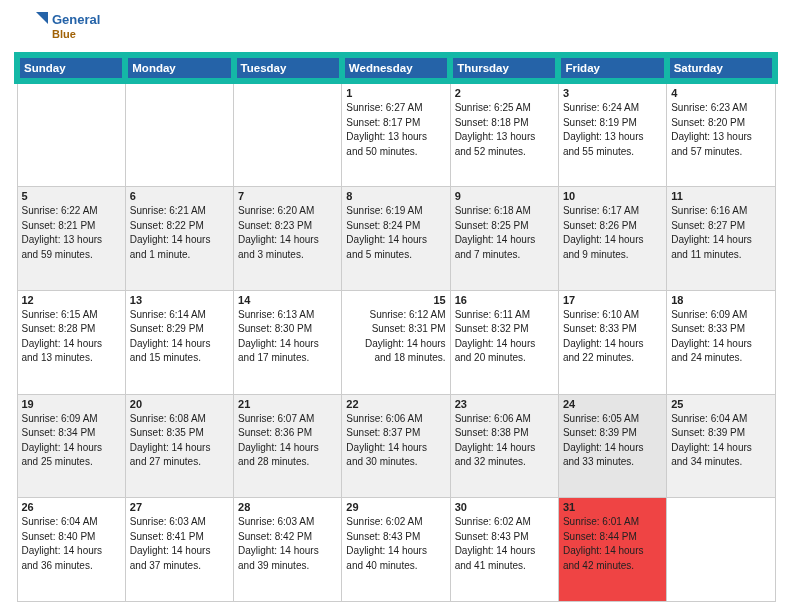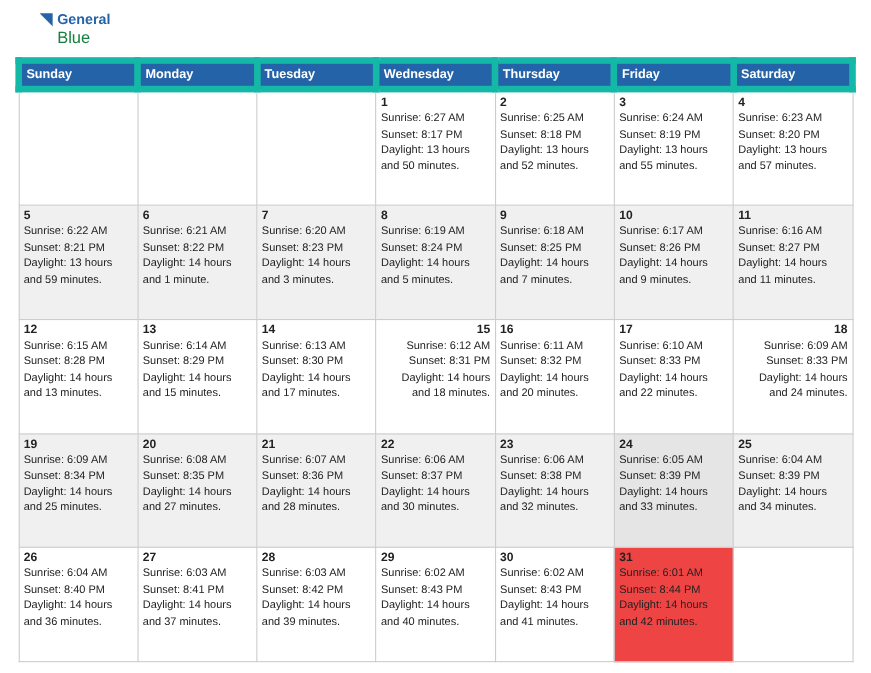--- a/index.html
+++ b/index.html
@@ -87,21 +87,21 @@
 
 <div class="page">
   <div class="header">
     <div class="logo">
   <div style="display:flex;align-items:center;gap:4px;">
     <svg width="34" height="34" viewBox="0 0 34 34">
       <polygon points="22,2 34,2 34,14" fill="#2563a8"></polygon>
     </svg>
     <div style="line-height:1.15;">
       <div style="font-size:13px;font-weight:bold;color:#2563a8;">General</div>
-      <div style="font-size:15px;font-weight:normal;color:#15803d;">Blue</div>
+      <div style="font-size:11px;font-weight:bold;color:#a16207;">Blue</div>
     </div>
   </div>
 </div>
     <div class="title-block">
       <div class="title-month"></div>
       <div class="title-location"></div>
     </div>
   </div>
 
   <table class="calendar">
@@ -237,21 +237,21 @@
 Daylight: 14 hours
 and 20 minutes.</div>
           </td>
           <td style="background: rgb(255, 255, 255);">
             <span class="day-num">17</span>
             <div class="day-info">Sunrise: 6:10 AM
 Sunset: 8:33 PM
 Daylight: 14 hours
 and 22 minutes.</div>
           </td>
-          <td style="background: rgb(255, 255, 255); text-align: right;">
+          <td style="background: rgb(255, 255, 255);">
             <span class="day-num">18</span>
             <div class="day-info">Sunrise: 6:09 AM
 Sunset: 8:33 PM
 Daylight: 14 hours
 and 24 minutes.</div>
           </td>
         </tr>
         <tr>
           <td style="background: rgb(240, 240, 240);">
             <span class="day-num">19</span>

